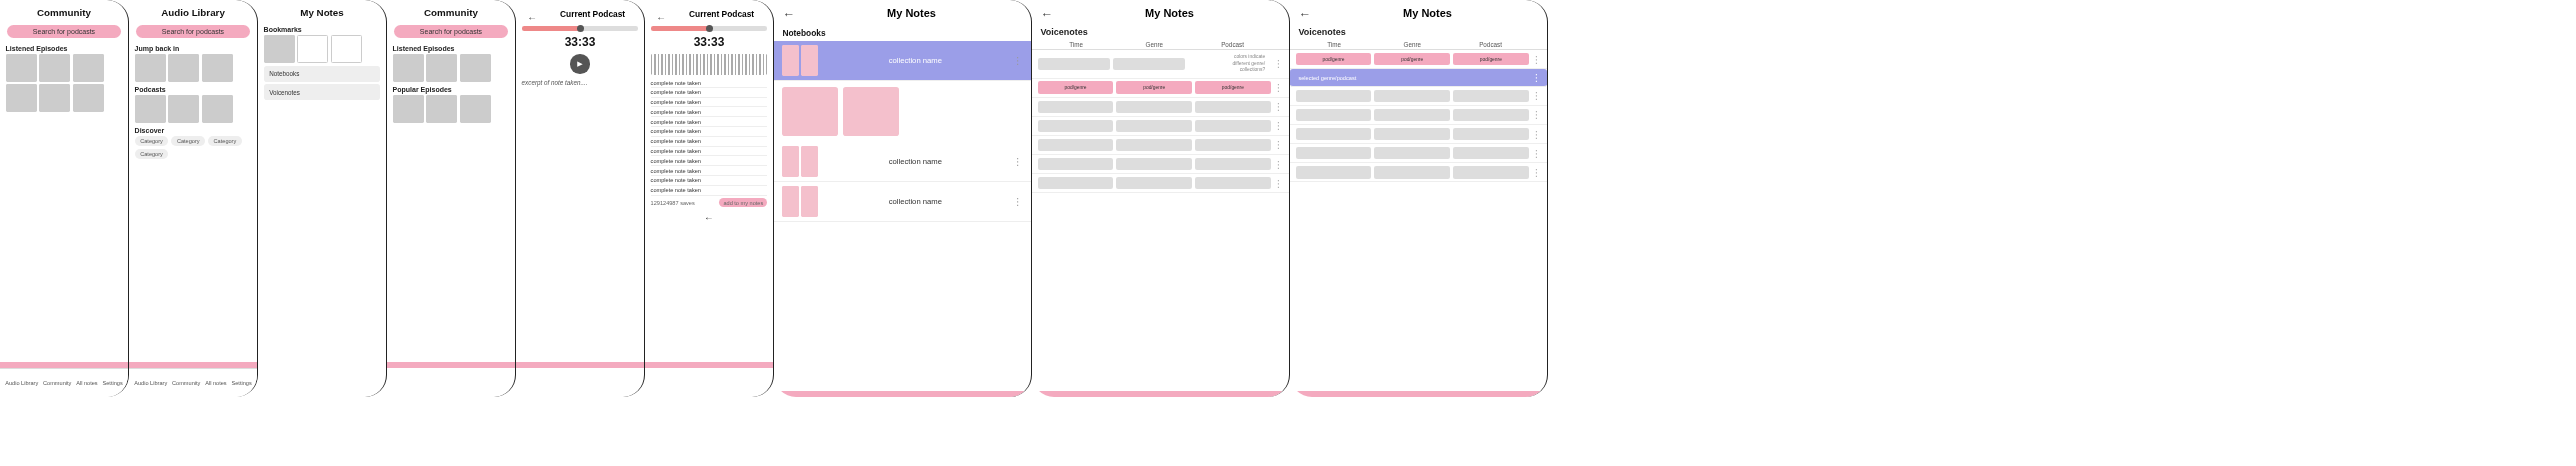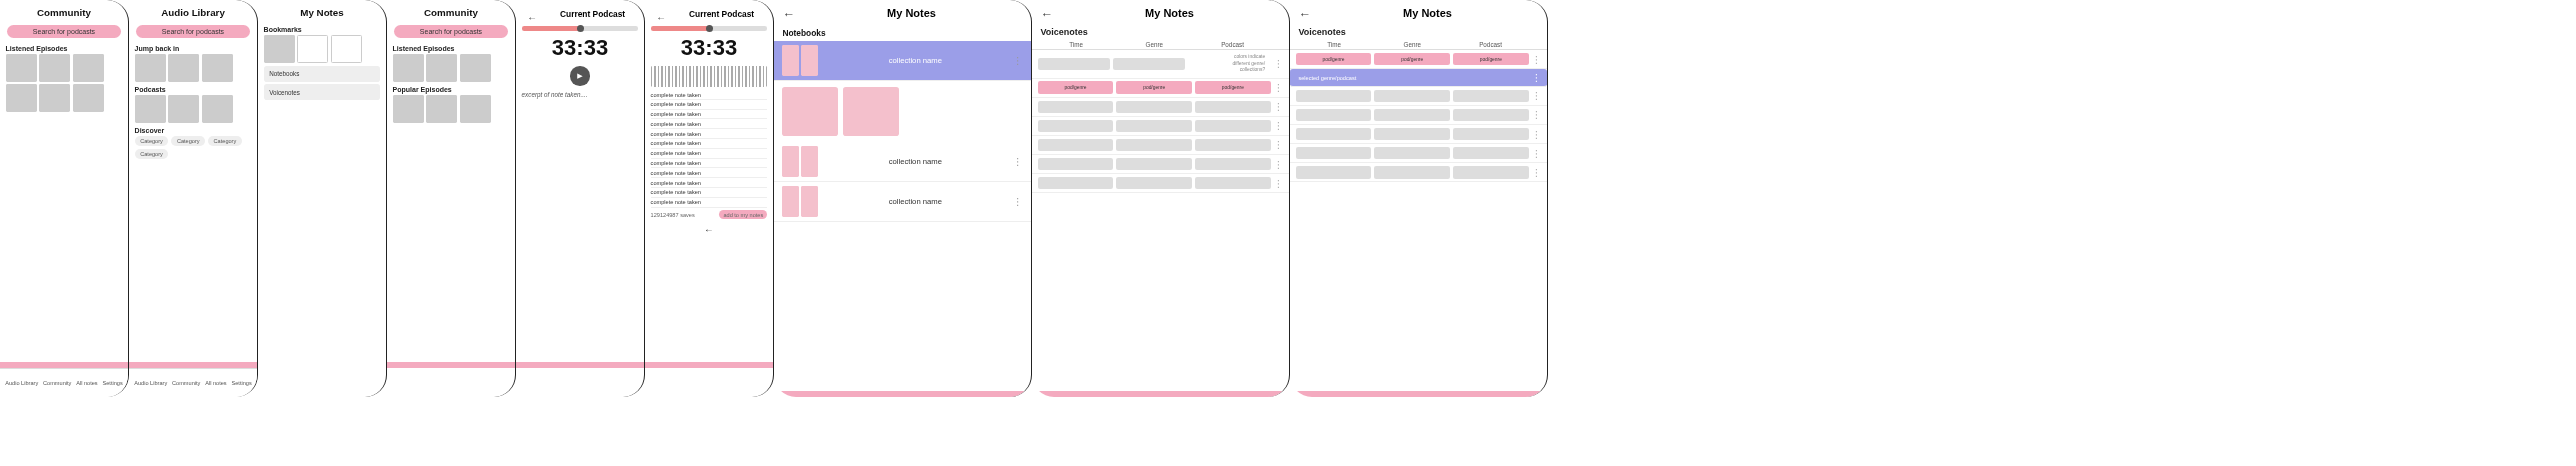--- a/index.html
+++ b/index.html
@@ -132,21 +132,21 @@
     }
 
     
     .podcast-header {
       display: flex;
       align-items: center;
       padding: 5.6px 5.6px 2.8px;
       gap: 4.2px;
     }
     .time-display {
-      font-size: 22px;
+      font-size: 12px;
       font-weight: bold;
       text-align: center;
       color: #111;
       padding: 2.8px 0;
     }
     .waveform-bar {
       height: 21px;
       background: repeating-linear-gradient(
         90deg,
         #aaa 0px, #aaa 1.4px, transparent 1.4px, transparent 3.5px

